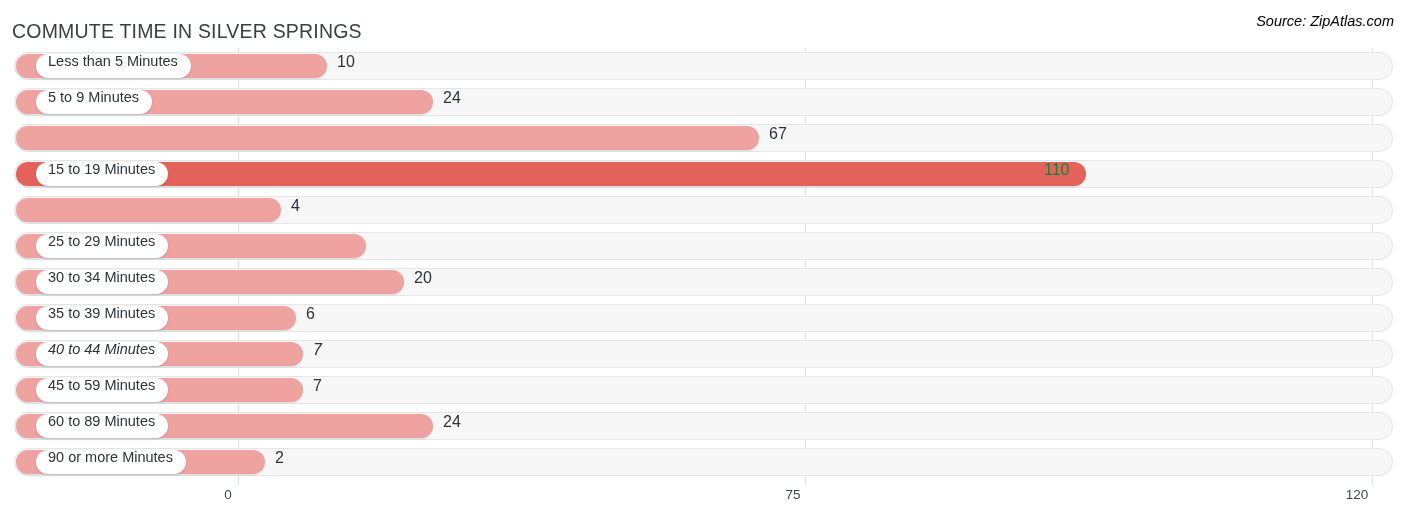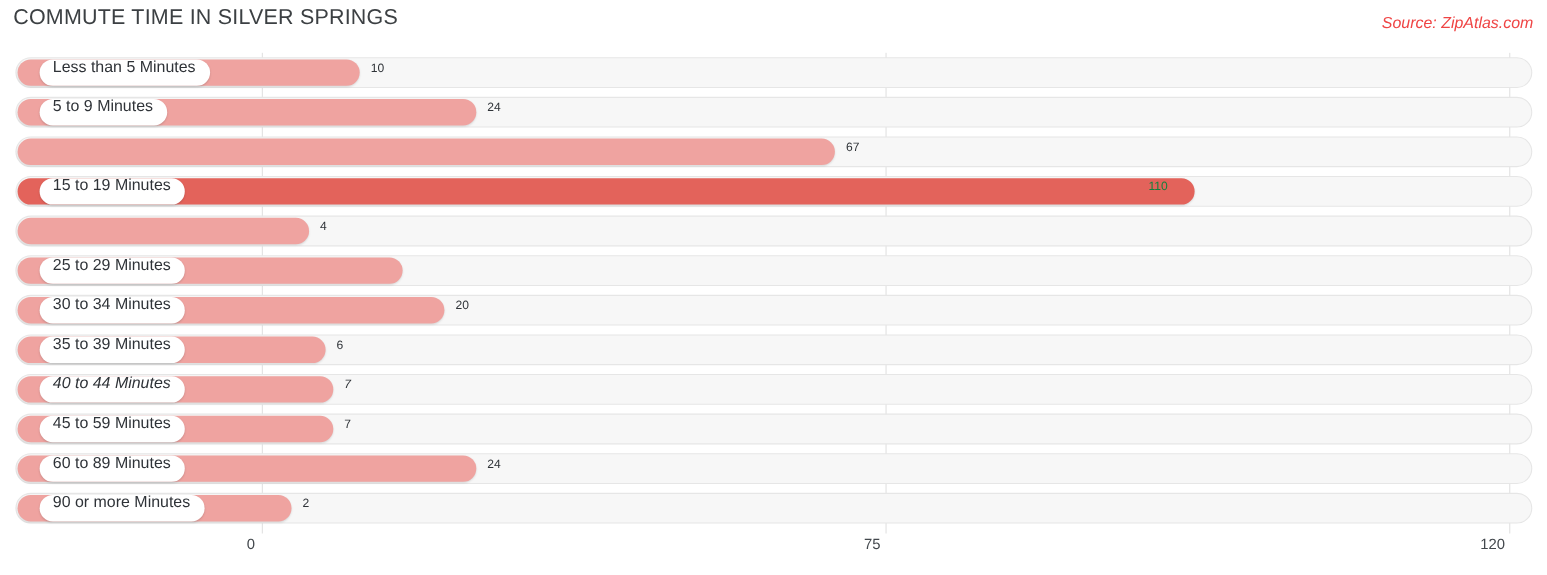--- a/index.html
+++ b/index.html
@@ -19,33 +19,33 @@
   
   #header {
     position: absolute;
     top: 0; left: 0;
     width: 1406px;
     height: 46px;
   }
   #chart-title {
     position: absolute;
     left: 12px;
-    top: 5px;
+    top: 20px;
     font-size: 19.5px;
     letter-spacing: 0.2px;
     color: #3c4043;
     white-space: nowrap;
   }
   #chart-source {
     position: absolute;
     right: 12px;
     top: 13px;
     font-size: 14.5px;
     font-style: italic;
-    color: #ef4444;
+    color: #000000;
     white-space: nowrap;
     text-align: right;
   }
 
   
   #plot {
     position: absolute;
     left: 0;
     top: 48px;
     width: 1406px;
@@ -111,21 +111,21 @@
     color: #2f3338;
     line-height: 1;
   }
 
   .value {
     position: absolute;
     top: 6px;
     height: 16px;
     display: flex;
     align-items: center;
-    font-size: 11px;
+    font-size: 16px;
     color: #2f3338;
     white-space: nowrap;
   }
   .value.inside {
     color: #15803d;
   }
 
   
   #axis {
     position: absolute;

